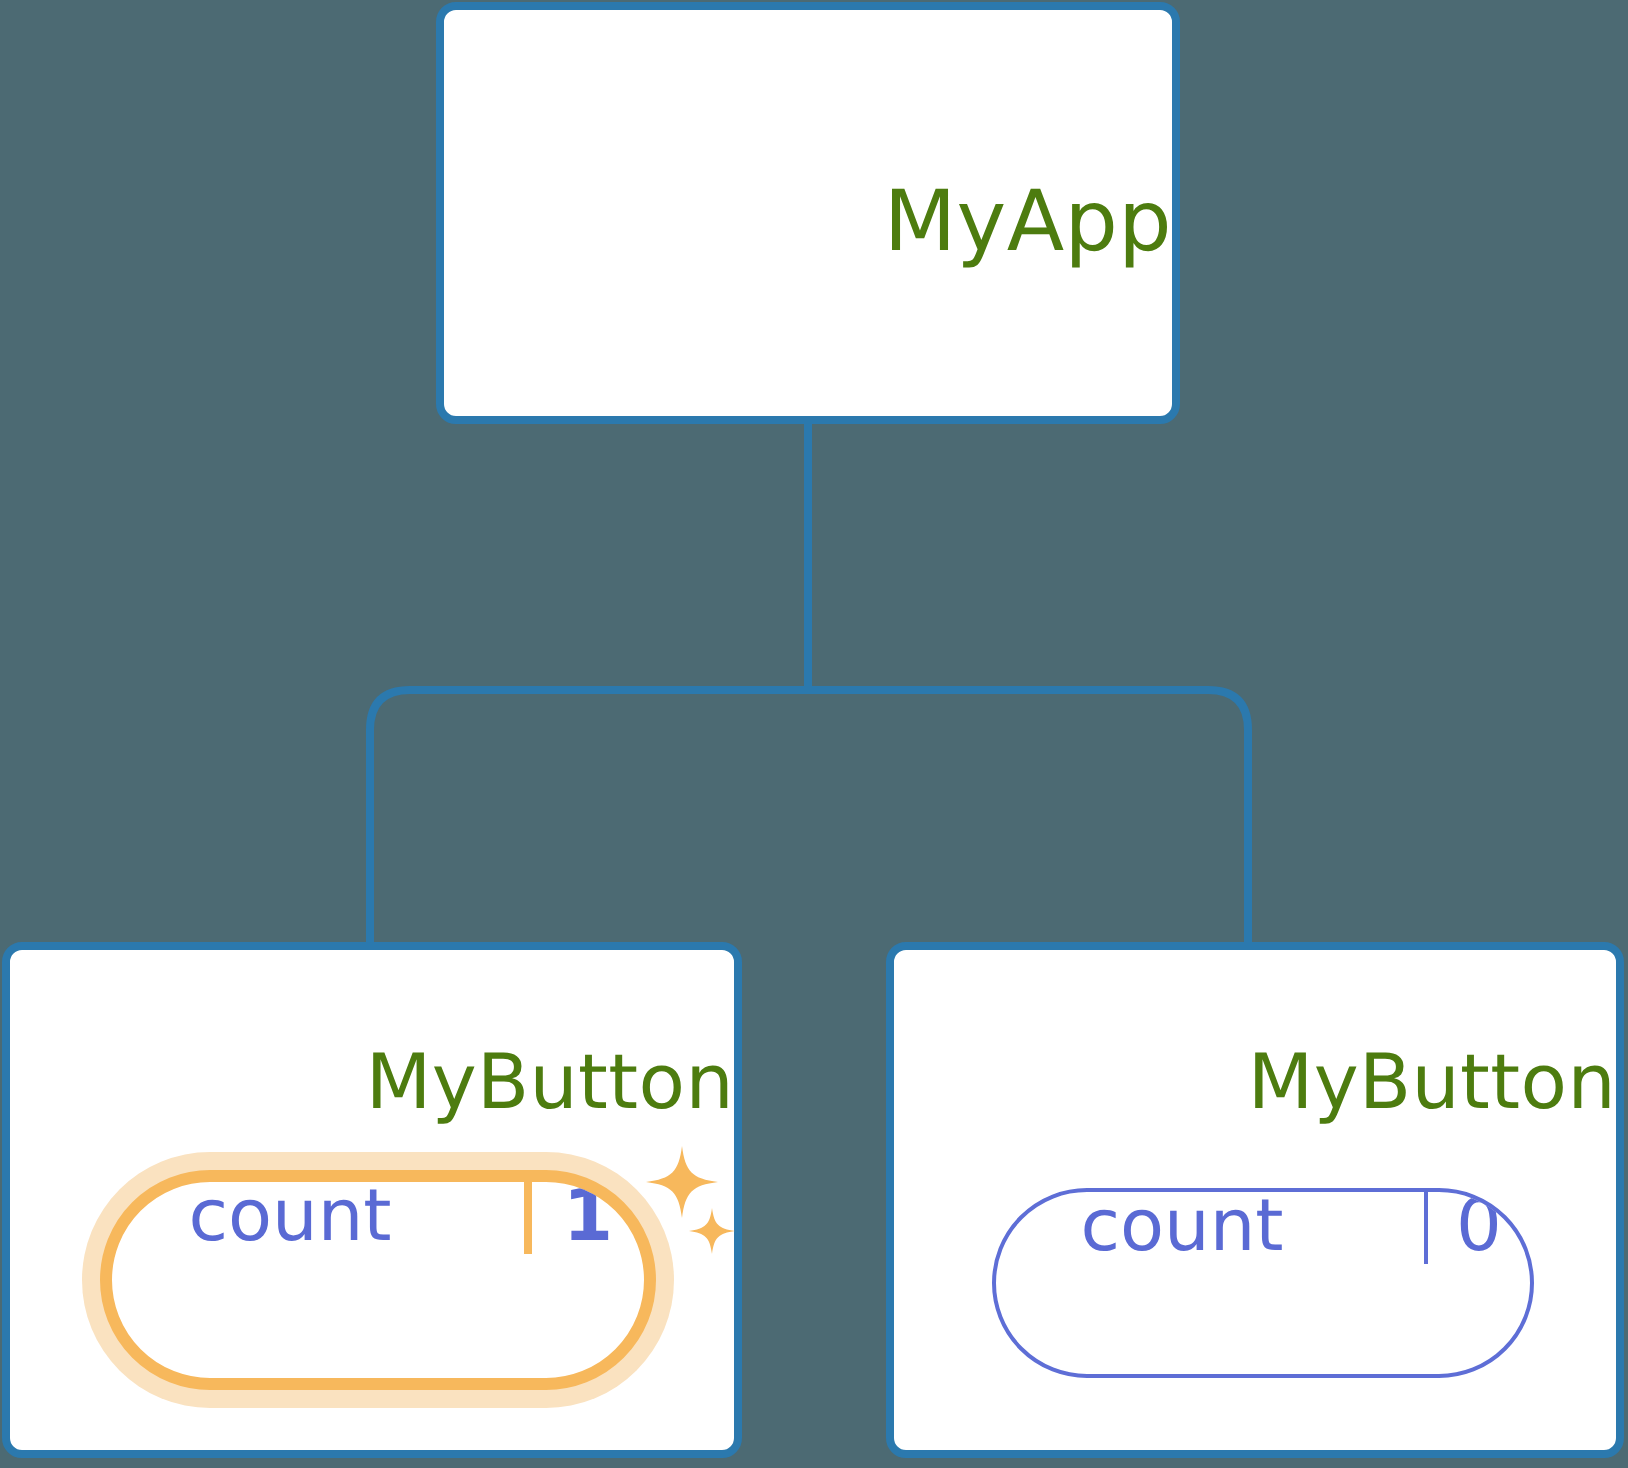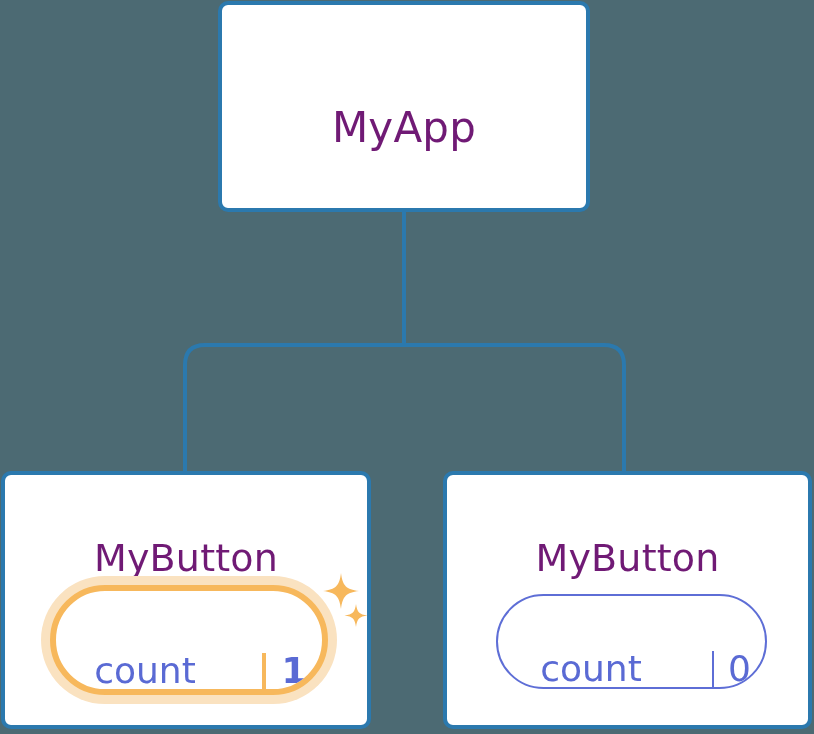--- a/index.html
+++ b/index.html
@@ -53,26 +53,25 @@
     left: 443px;
     top: 471px;
     width: 369px;
     height: 258px;
   }
 
   .node-title {
     position: absolute;
     left: 0;
     width: 100%;
-    text-align: center;
-    color: #701a75;
+    text-align: right;
+    color: #4d7c0f;
     font-weight: 400;
     letter-spacing: 0.2px;
     white-space: nowrap;
-    margin-top: 17px;
   }
   #node-myapp .node-title {
     top: 82px;
     font-size: 42px;
     line-height: 48px;
   }
   #node-mybutton-left .node-title,
   #node-mybutton-right .node-title {
     top: 44px;
     font-size: 38px;
@@ -104,21 +103,21 @@
     left: 0;
     top: 0;
     width: 100%;
     height: 100%;
     border-radius: 999px;
     background: #fae2c0;
   }
   .pill {
     position: relative;
     display: flex;
-    align-items: flex-end;
+    align-items: flex-start;
     background: #ffffff;
     border-radius: 999px;
     box-sizing: border-box;
     overflow: hidden;
     gap: 28px;
   }
   .pill.highlight {
     width: 278px;
     height: 110px;
     border: 6px solid #f7b85c;

